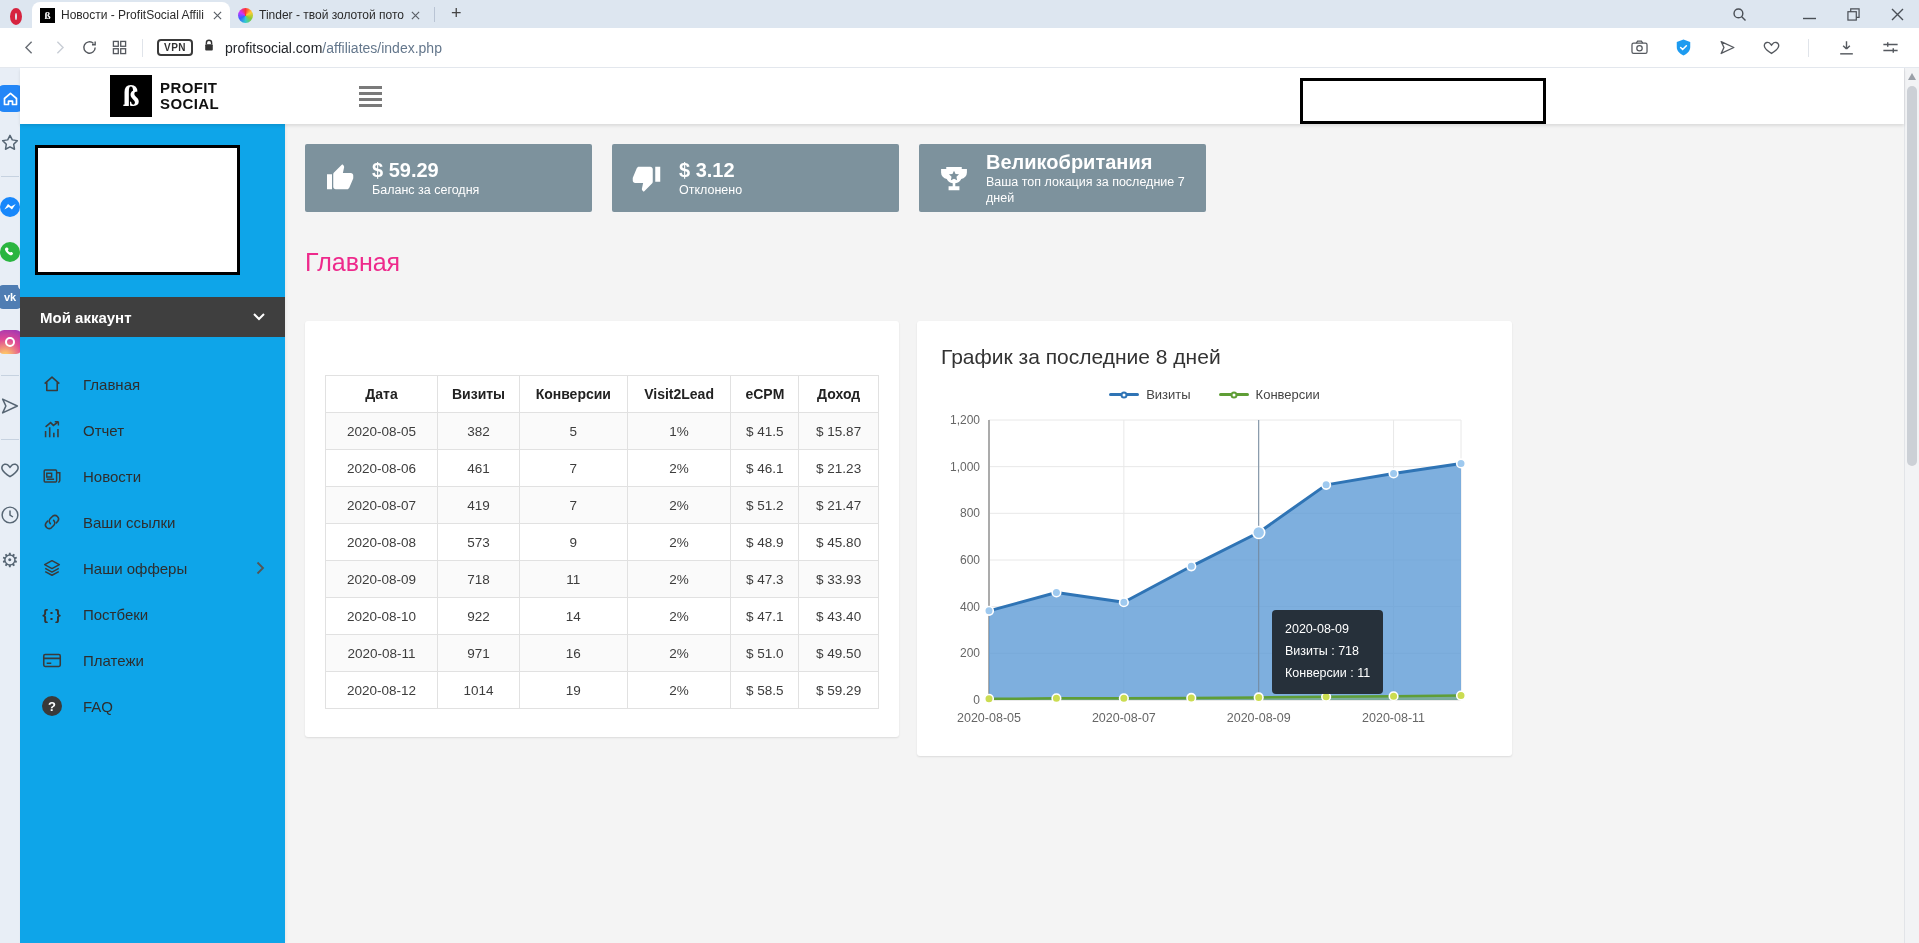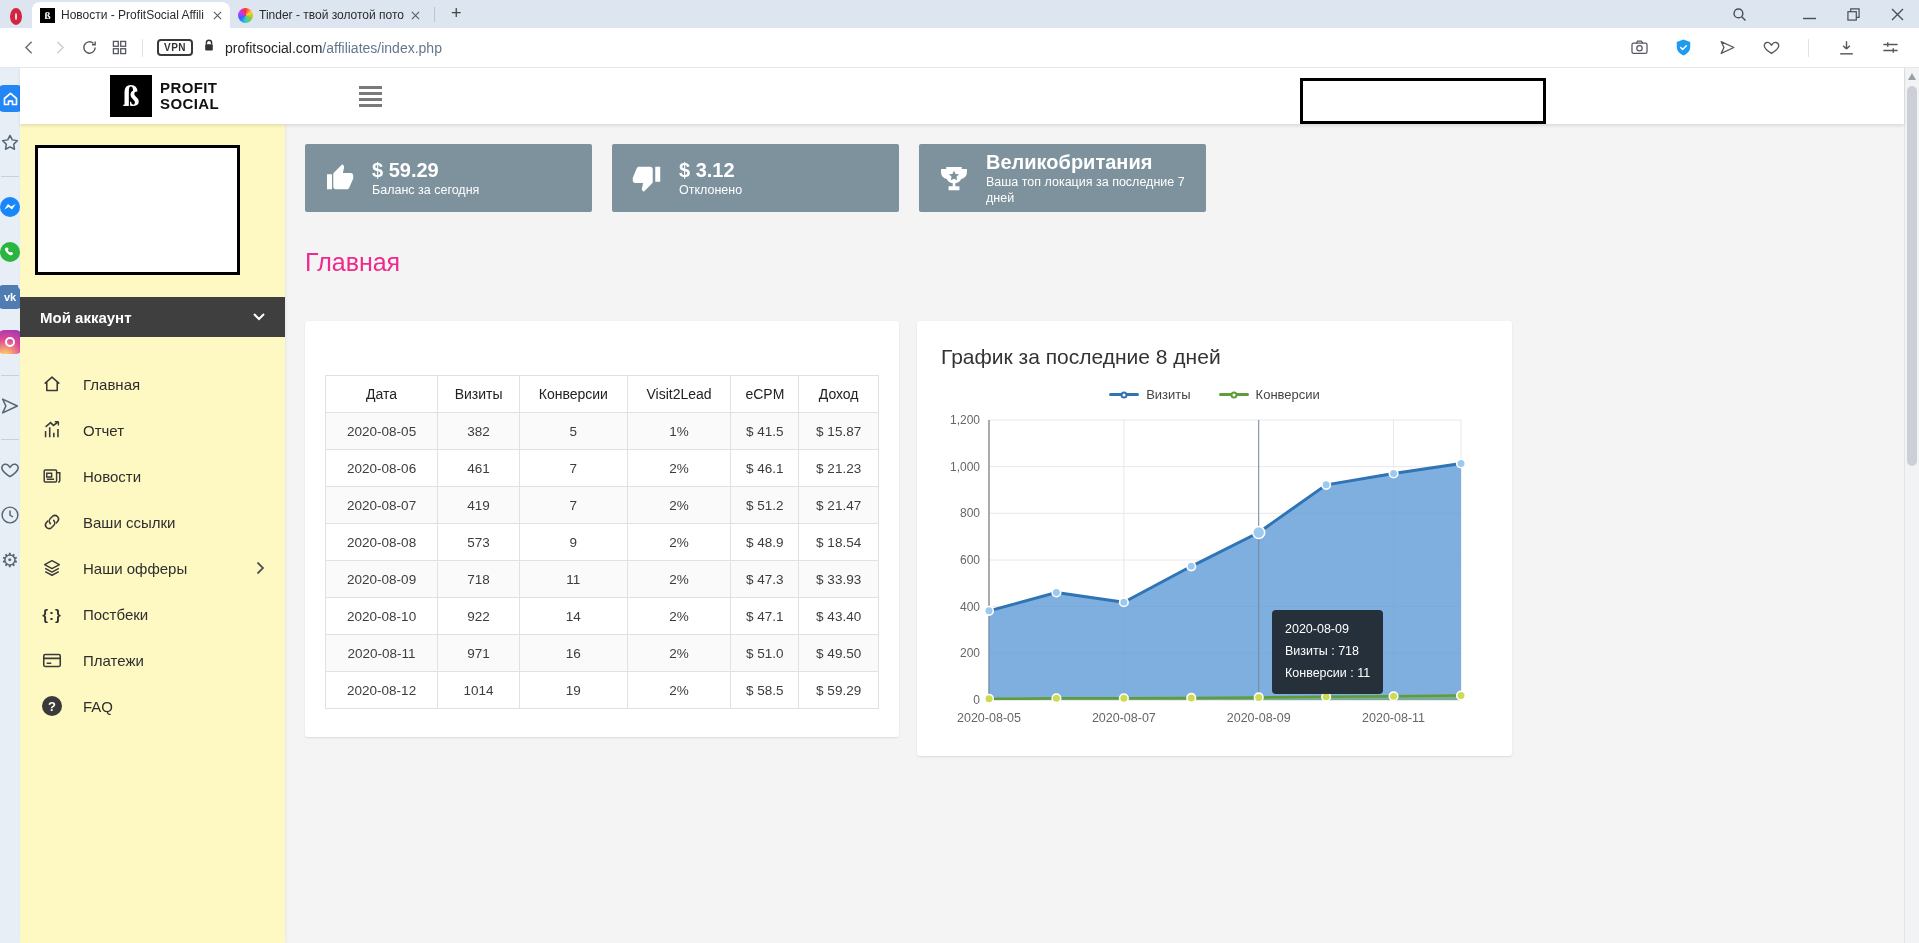--- a/index.html
+++ b/index.html
@@ -54,21 +54,21 @@
   .logo { display:flex; align-items:center; margin-left:90px; }
   .logo-mark { width:42px; height:42px; background:#000; color:#fff; font:600 30px "Liberation Serif", serif; display:flex; align-items:center; justify-content:center; }
   .logo-text { margin-left:8px; font-weight:bold; font-size:15px; line-height:1.08; letter-spacing:.4px; color:#101010; }
   .burger { margin-left:140px; display:flex; flex-direction:column; gap:3px; background:none; border:none; }
   .burger span { width:23px; height:3px; background:#7a7a7a; }
   .header-redaction { position:absolute; right:358px; top:10px; width:246px; height:46px; background:#fff; border:3px solid #000; }
 
   .page-body { flex:1; display:flex; min-height:0; }
 
   
-  .nav-panel { width:265px; background:#fef9c3; box-shadow:1px 0 3px rgba(0,0,0,.06); z-index:2; }
+  .nav-panel { width:265px; background:#0ea5e9; box-shadow:1px 0 3px rgba(0,0,0,.06); z-index:2; }
   .avatar-redaction { margin:21px 0 0 15px; width:205px; height:130px; border:3px solid #000; background:#fff; }
   .account-bar { margin-top:22px; height:40px; background:#3f3f3f; color:#fff; display:flex; align-items:center; justify-content:space-between; padding:0 20px; font-size:15px; font-weight:bold; }
   .nav-menu { list-style:none; margin-top:24px; }
   .nav-item { height:46px; display:flex; align-items:center; gap:19px; padding:0 20px; font-size:15px; color:#2e2e2e; }
   .nav-item .nicon { width:24px; display:flex; align-items:center; justify-content:center; }
   .nav-item .chev { margin-left:auto; display:flex; }
   .postback-ic { font-weight:bold; font-size:15px; color:#333; letter-spacing:1px; }
   .faq-ic { width:20px; height:20px; border-radius:50%; background:#3a3a3a; color:#fff; font-size:13px; font-weight:bold; display:flex; align-items:center; justify-content:center; }
 
   
@@ -83,21 +83,21 @@
   .page-title { margin-top:36px; font-size:25px; font-weight:500; color:#ee2a8c; }
 
   .panels { display:flex; gap:18px; margin-top:44px; align-items:flex-start; }
   .panel { background:#fff; border-radius:3px; box-shadow:0 1px 2px rgba(0,0,0,.10); padding:24px 20px; }
   .panel h2 { font-size:21px; font-weight:400; color:#333; }
   .report-panel { width:594px; }
   .chart-panel { width:595px; padding:24px; }
 
   table.report { border-collapse:collapse; margin:30px auto 4px; font-size:13.5px; color:#3d3d3d; }
   .report th, .report td { border:1px solid #e1e1e1; text-align:center; height:37px; padding:0 8px; }
-  .report th { font-weight:normal; color:#222; font-size:14px; }
+  .report th { font-weight:bold; color:#222; font-size:14px; }
   .report tbody tr:nth-child(odd) td { background:#fafafa; }
 
   .legend { display:flex; justify-content:center; align-items:center; gap:28px; margin-top:18px; font-size:13px; color:#444; }
   .legend-item { display:flex; align-items:center; gap:7px; }
   .legend-sw { position:relative; width:30px; height:3px; border-radius:2px; }
   .legend-dot { position:absolute; left:50%; top:50%; transform:translate(-50%,-50%); width:7px; height:7px; border-radius:50%; background:#fff; }
 
   .chart-wrap { position:relative; margin-top:8px; }
   .chart-tooltip { position:absolute; background:rgba(34,43,51,.96); color:#fff; border-radius:4px; padding:9px 13px; font-size:12.5px; line-height:1.75; white-space:nowrap; }
 
@@ -506,21 +506,21 @@
                       <td>2%</td>
                       <td>$ 51.2</td>
                       <td>$ 21.47</td>
                     </tr>
                     <tr>
                       <td>2020-08-08</td>
                       <td>573</td>
                       <td>9</td>
                       <td>2%</td>
                       <td>$ 48.9</td>
-                      <td>$ 18.54</td>
+                      <td>$ 45.80</td>
                     </tr>
                     <tr>
                       <td>2020-08-09</td>
                       <td>718</td>
                       <td>11</td>
                       <td>2%</td>
                       <td>$ 47.3</td>
                       <td>$ 33.93</td>
                     </tr>
                     <tr>

